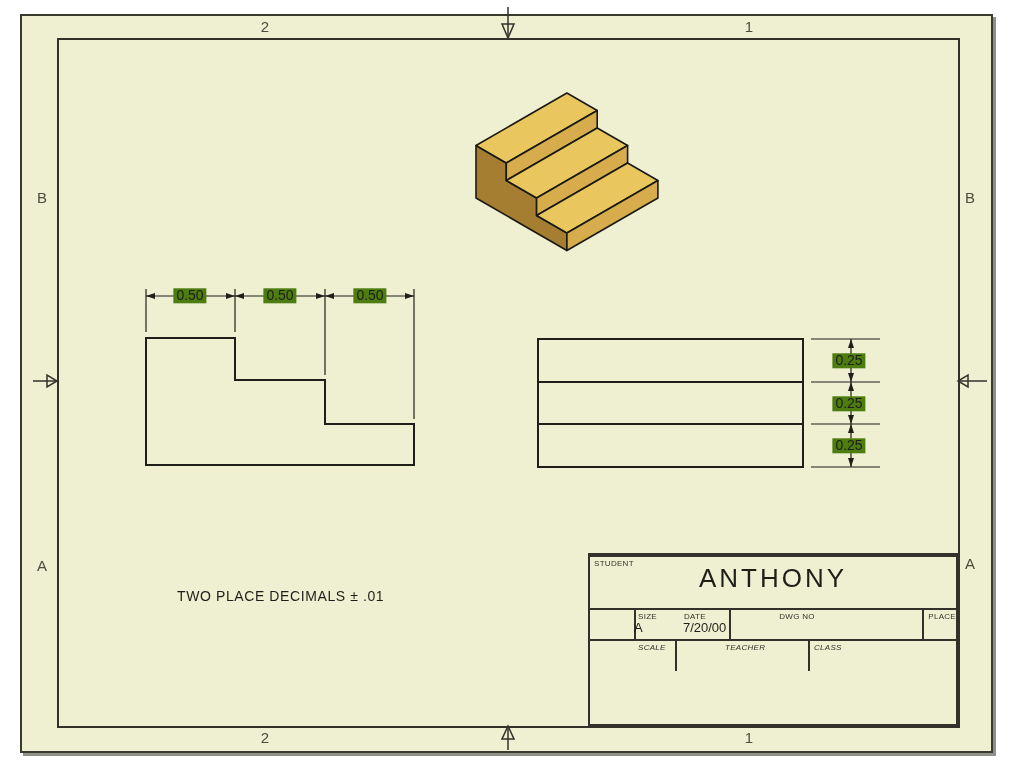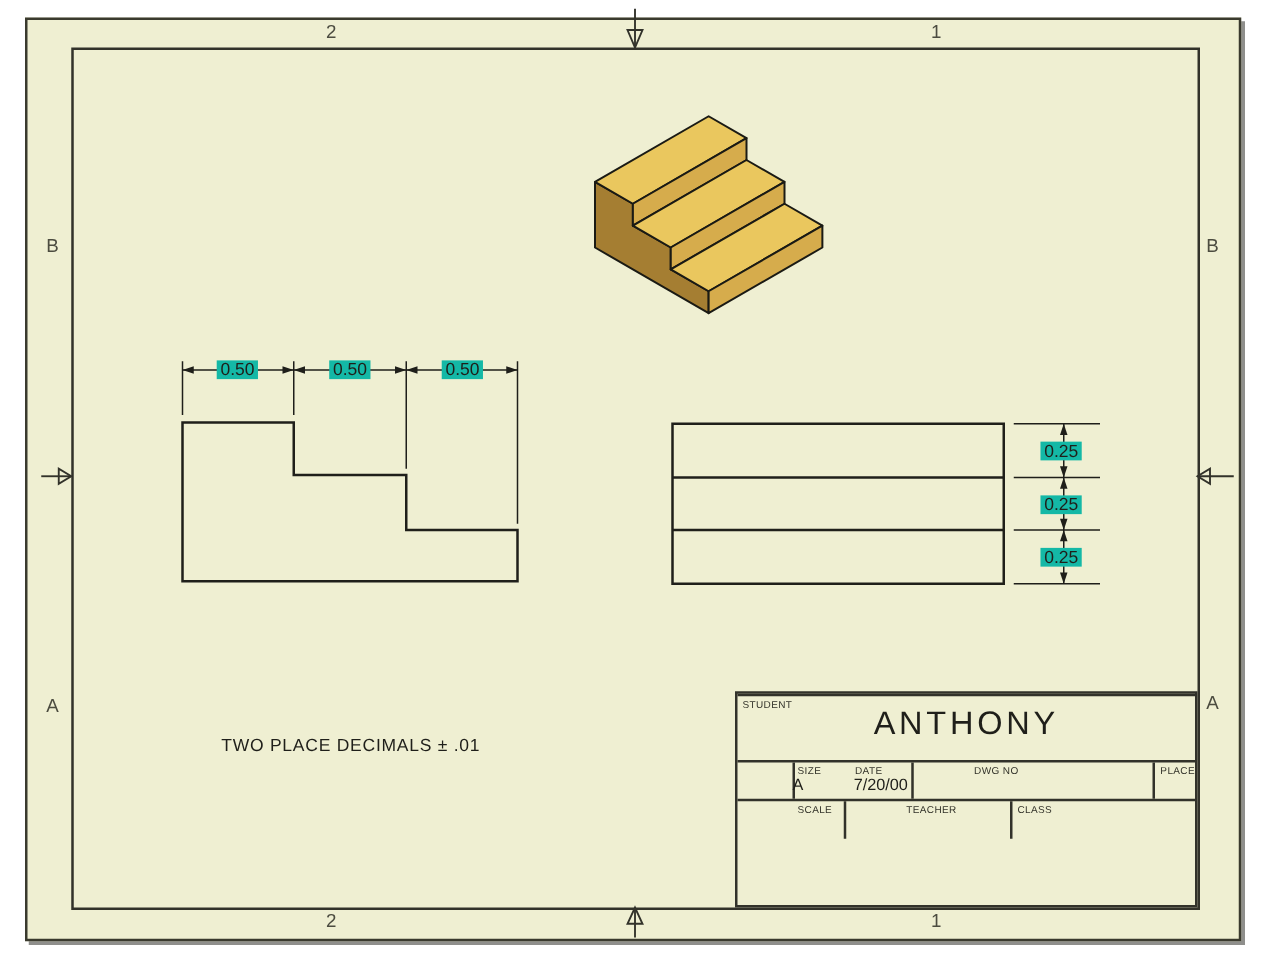--- a/index.html
+++ b/index.html
@@ -5,31 +5,31 @@
   html,body{margin:0;padding:0;background:#ffffff;}
   .page{position:relative;width:1013px;height:771px;background:#ffffff;overflow:hidden;
         font-family:"Liberation Sans", sans-serif;}
   .sheet{position:absolute;left:20px;top:14px;width:969px;height:735px;
          background:#EFEFD2;border:2px solid #3a3a2e;box-shadow:3px 3px 0 #8f8f8c;}
   .frame{position:absolute;left:57px;top:38px;width:899px;height:686px;
          border:2px solid #32322a;}
   .zone{position:absolute;transform:translate(-50%,-50%);font-size:15px;color:#4c4c40;}
   .art{position:absolute;left:0;top:0;width:1013px;height:771px;}
   .dim{position:absolute;transform:translate(-50%,-50%);font-size:14px;color:#1f1f1a;
-       background:#14b8a6;padding:0 3px;line-height:1.1;white-space:nowrap;}
+       background:#4d7c0f;padding:0 3px;line-height:1.1;white-space:nowrap;}
   .note{position:absolute;left:177px;top:588px;font-size:14px;letter-spacing:.6px;color:#1f1f1a;}
   
   .tb{position:absolute;left:588px;top:553px;width:370px;height:173px;
       border:2px solid #32322a;box-sizing:border-box;color:#1f1f1a;}
   .tb .lbl{font-size:8px;color:#33332a;letter-spacing:.3px;display:block;padding:2px 0 0 4px;}
   .tb-row{position:relative;box-sizing:border-box;width:100%;}
   .tb-school{height:50px;}
   .tb-student{height:53px;border-top:2px solid #32322a;}
   .tb-r3{height:31px;border-top:2px solid #32322a;display:flex;}
-  .tb-r4{height:32px;border-top:2px solid #32322a;display:flex;}
+  .tb-r4{height:32px;border-top:2px solid #32322a;display:flex;font-style:italic;}
   .cell{position:relative;box-sizing:border-box;height:100%;}
   .bR{border-right:2px solid #32322a;padding-left:44px;}
   .school-val{text-align:center;font-size:15px;letter-spacing:.5px;padding:14px 0 0 22px;}
   .student-val{text-align:center;font-size:26px;letter-spacing:3px;padding-top:6px;}
   .val-c{text-align:center;font-size:13px;line-height:1;}
 </style>
 </head>
 <body>
 
 <div class="page">

